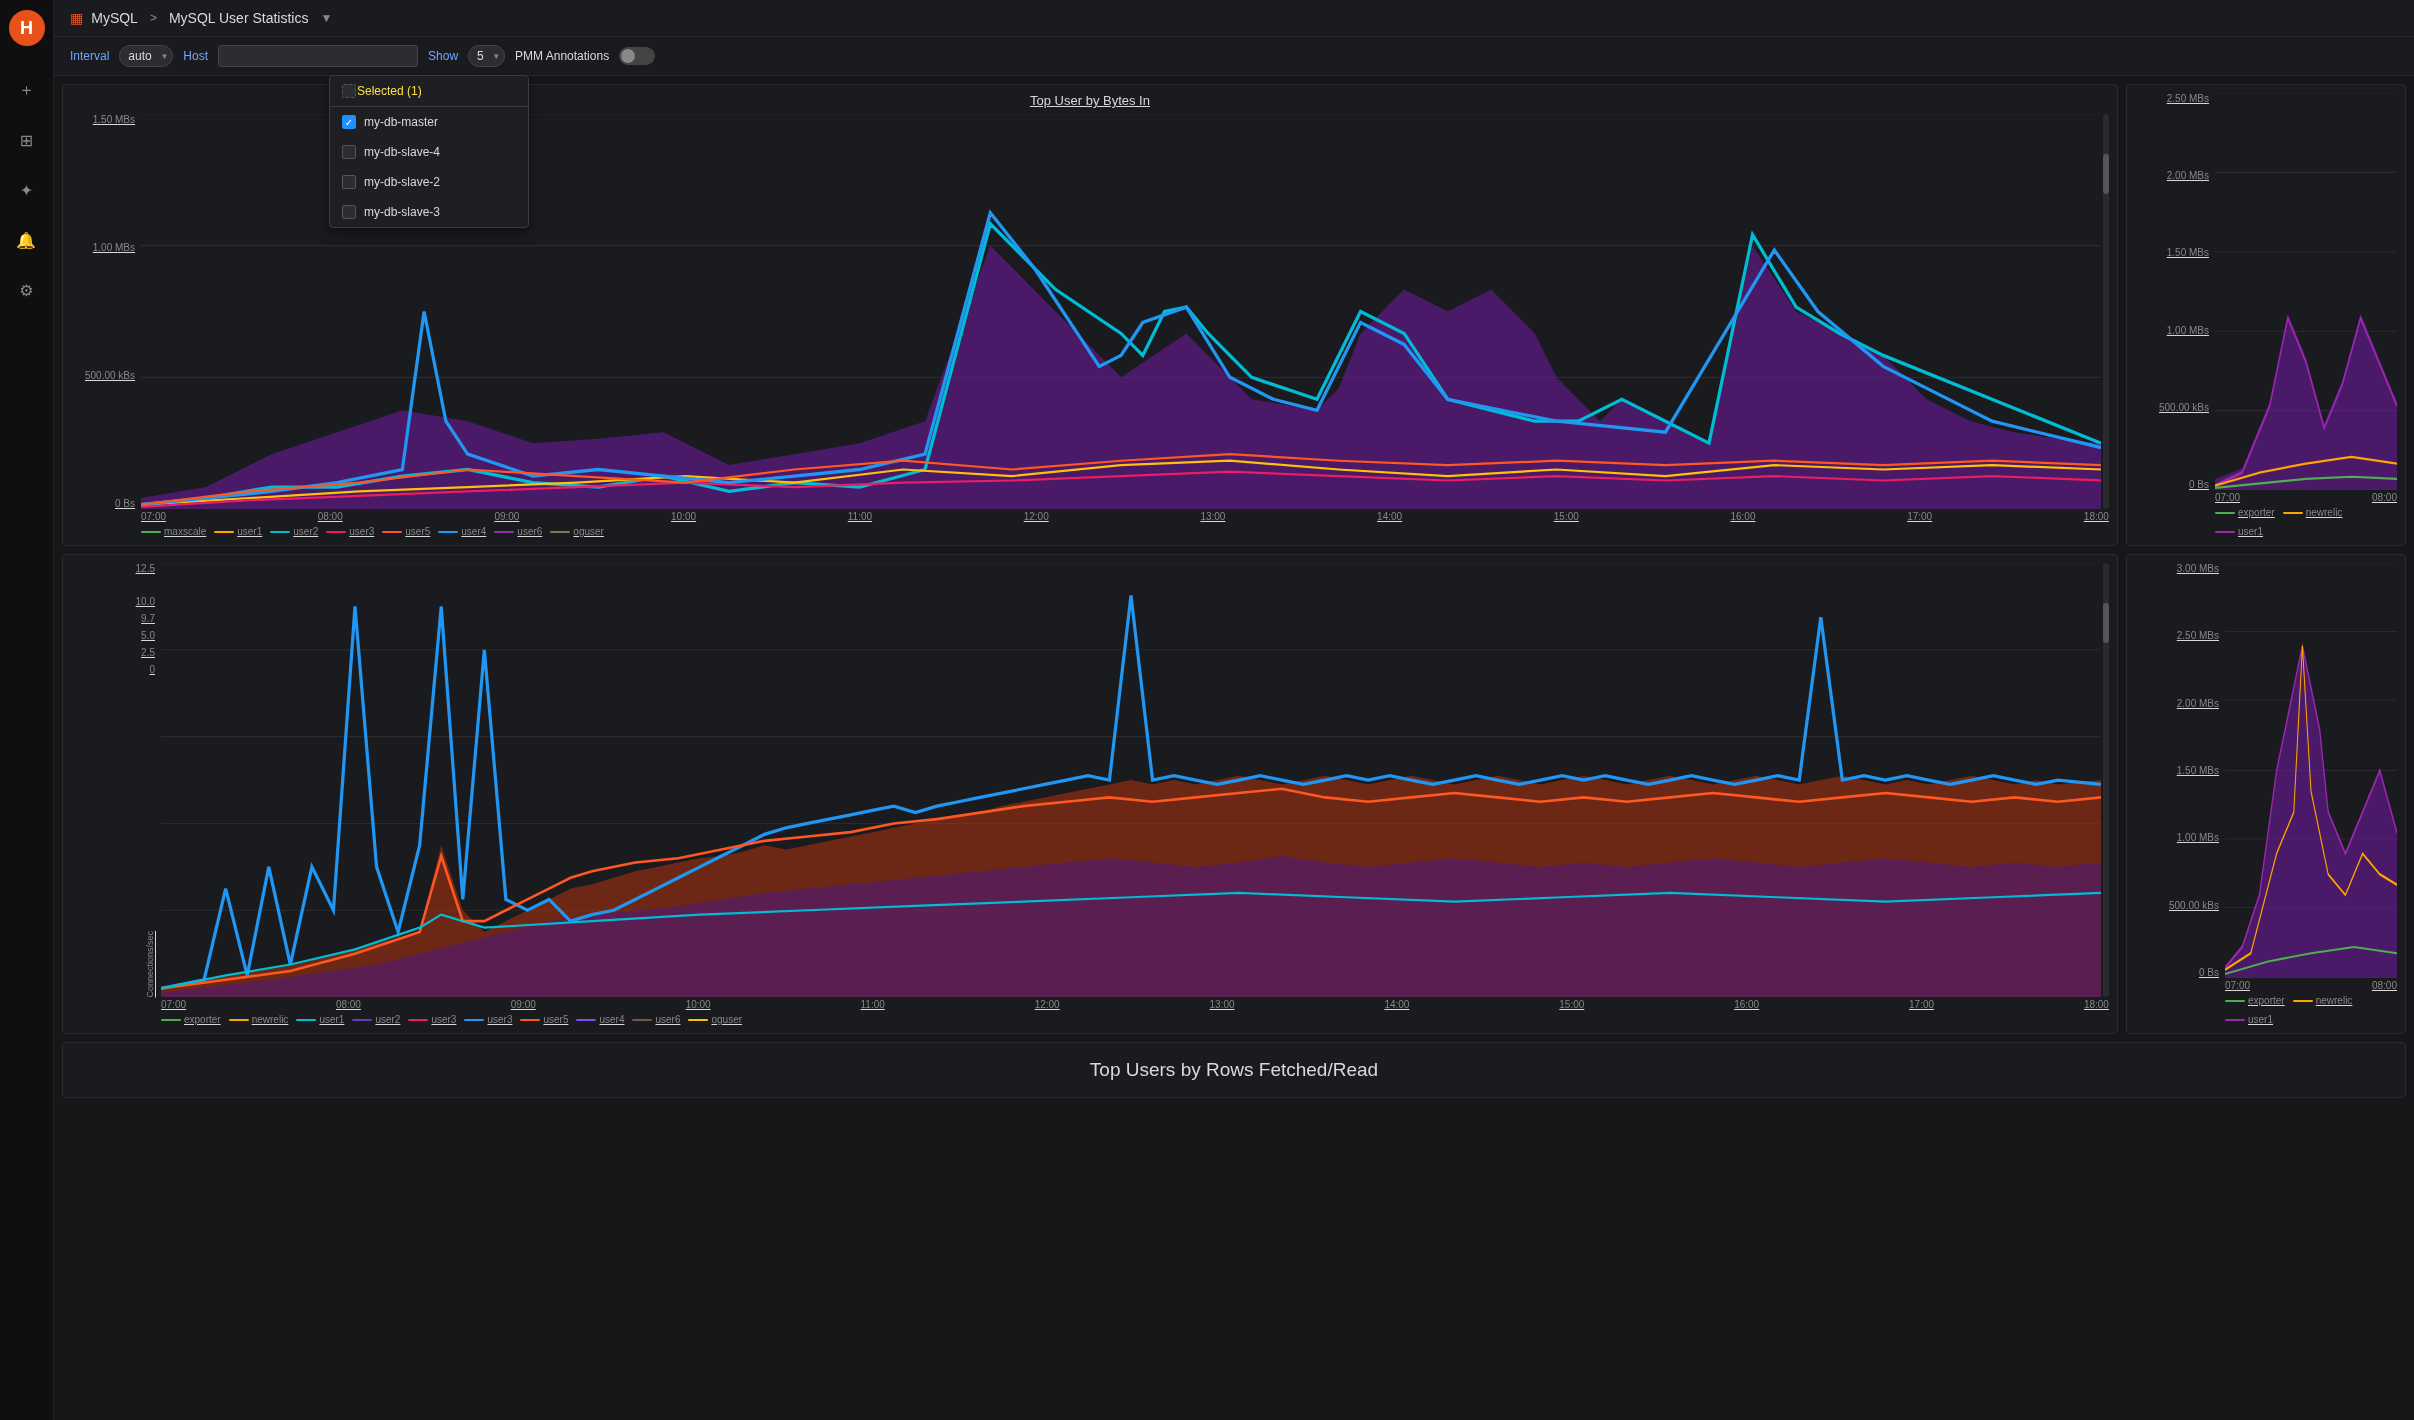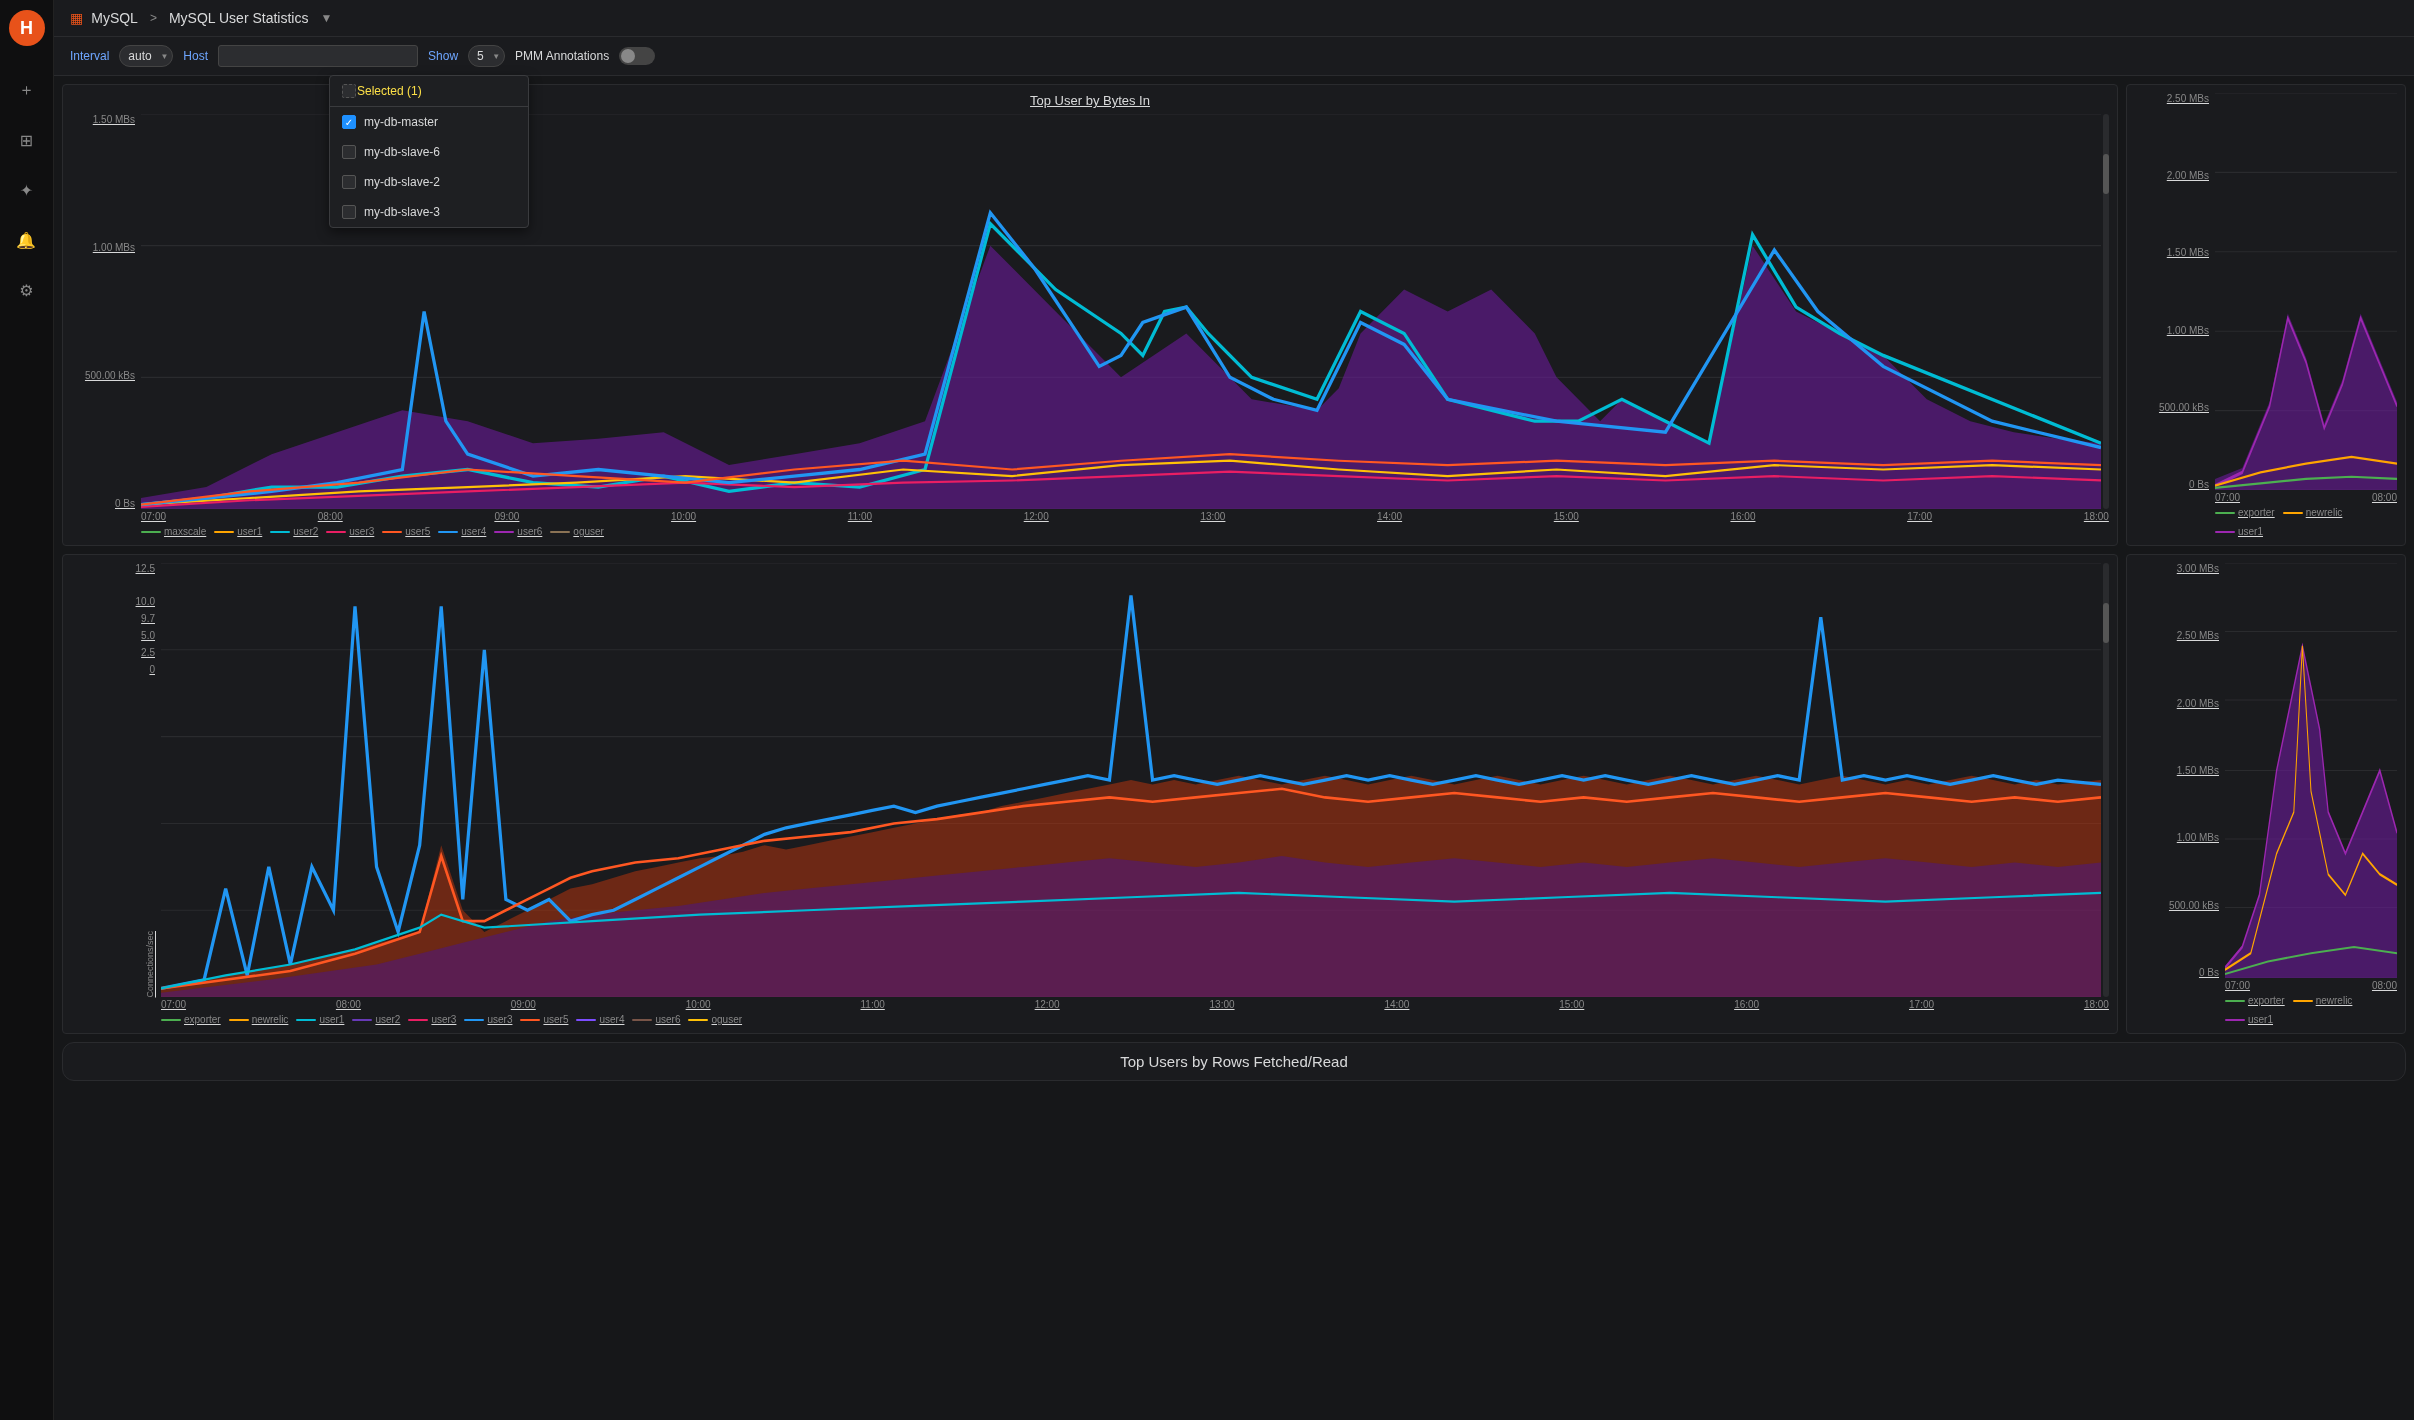--- a/index.html
+++ b/index.html
@@ -306,24 +306,24 @@
       width: 6px;
       height: 40px;
       background: #555;
       border-radius: 3px;
       margin-top: 40px;
     }
 
     .bottom-title-bar {
       background: #1a1b1e;
       border: 1px solid #2a2b2e;
-      border-radius: 12px;
-      padding: 10px;
+      border-radius: 4px;
+      padding: 16px;
       text-align: center;
-      font-size: 15px;
+      font-size: 19px;
       color: #d8d9da;
     }
 
     
     .grid-line {
       stroke: #2a2b2e;
       stroke-width: 0.5;
     }
   </style>
 </head>
@@ -372,21 +372,21 @@
       <div class="dropdown-header">
         <div class="dropdown-checkbox" style="border-style:dashed;"></div>
         <span>Selected (1)</span>
       </div>
       <div class="dropdown-item">
         <div class="dropdown-checkbox checked">✓</div>
         <span>my-db-master</span>
       </div>
       <div class="dropdown-item">
         <div class="dropdown-checkbox"></div>
-        <span>my-db-slave-6</span>
+        <span>my-db-slave-4</span>
       </div>
       <div class="dropdown-item">
         <div class="dropdown-checkbox"></div>
         <span>my-db-slave-2</span>
       </div>
       <div class="dropdown-item">
         <div class="dropdown-checkbox"></div>
         <span>my-db-slave-3</span>
       </div>
     </div>

